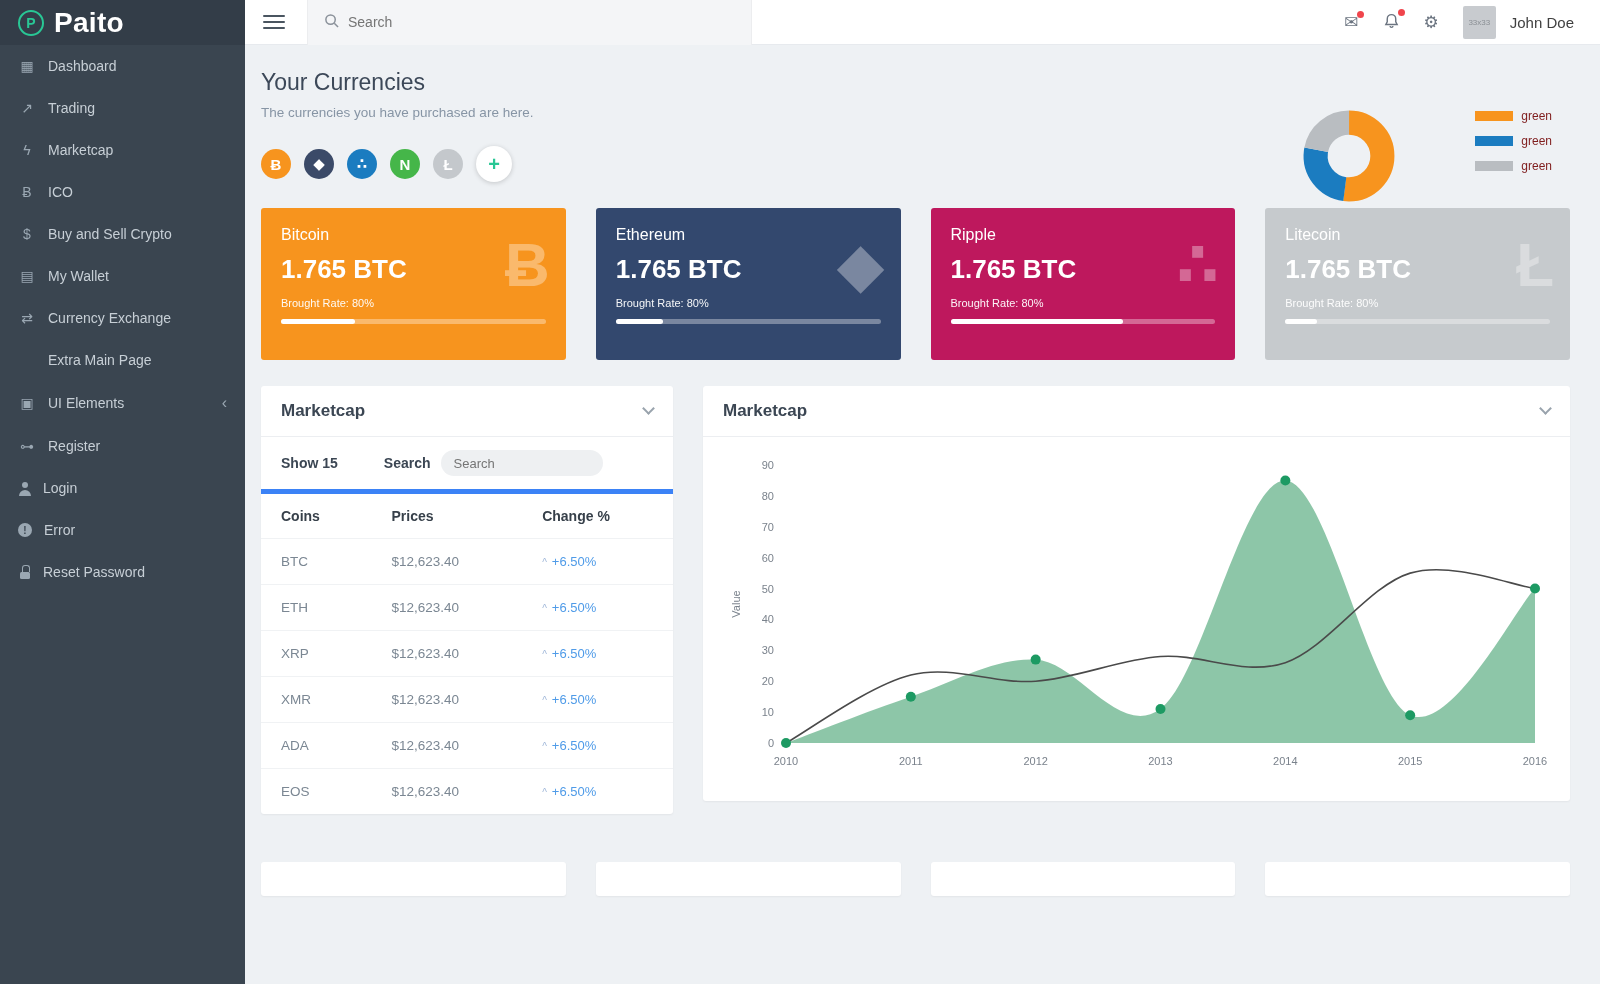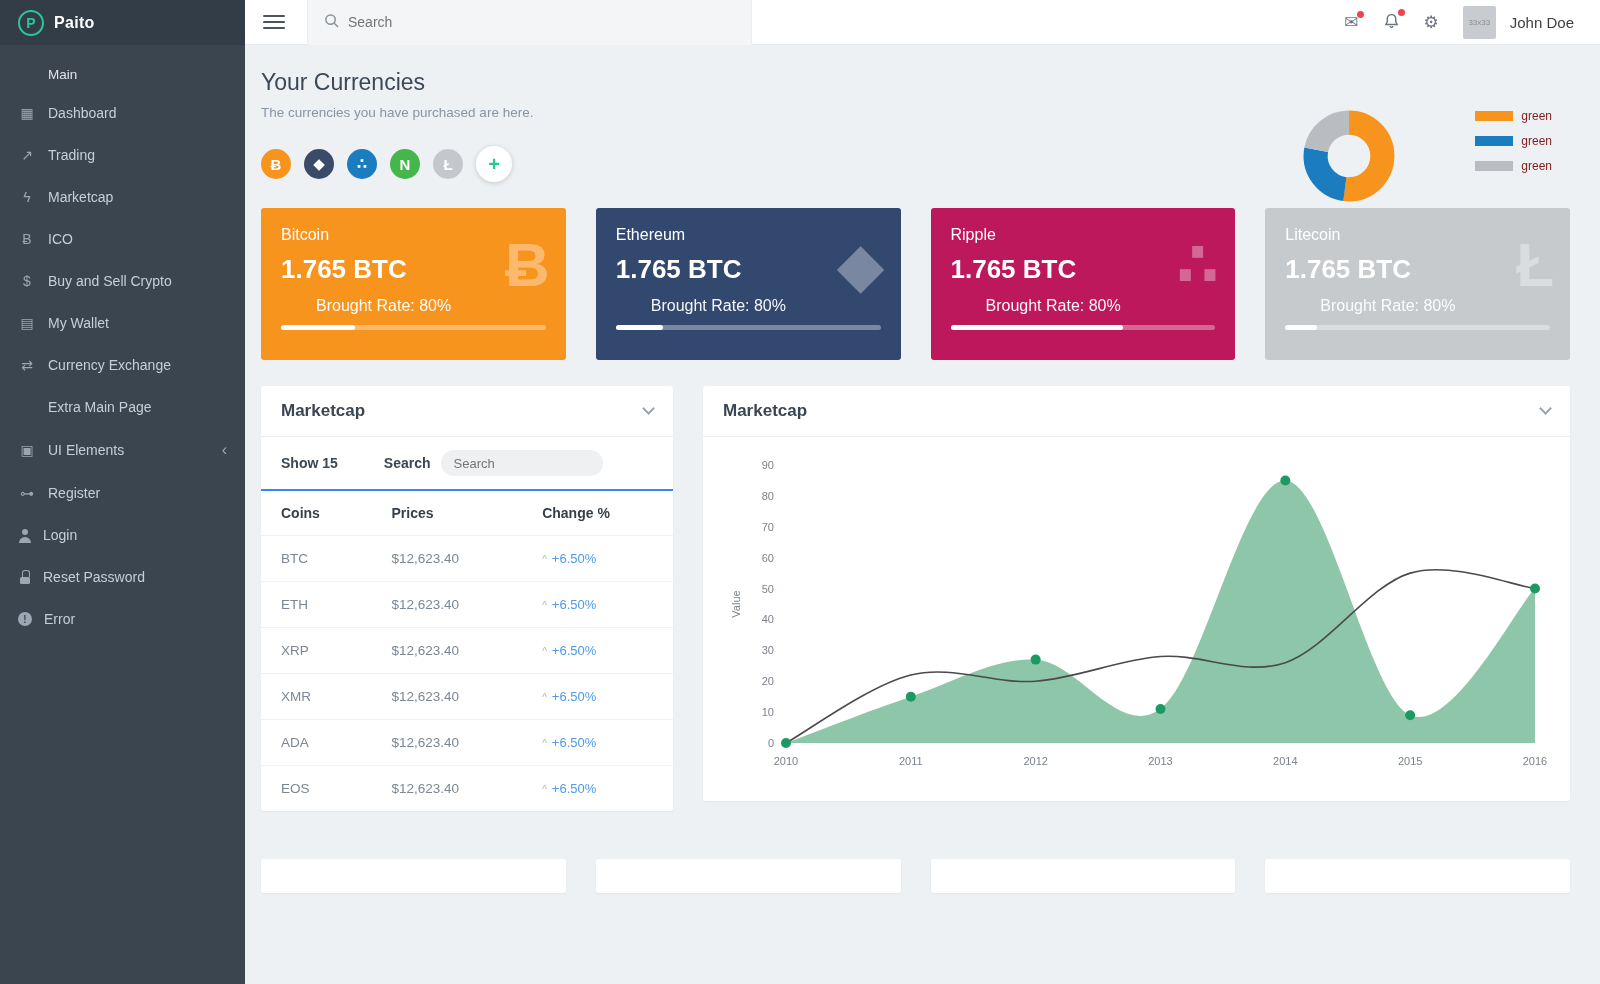--- a/index.html
+++ b/index.html
@@ -8,21 +8,21 @@
     font-family:"Liberation Sans","DejaVu Sans",sans-serif;
     background:#eef1f4; color:#3c4858;
   }
   a { text-decoration:none; color:inherit; }
 
   
   .sidebar { position:fixed; left:0; top:0; width:245px; height:984px; background:#3a4550; z-index:20; }
   .brand { height:45px; background:#333d48; display:flex; align-items:center; padding:0 18px; }
   .logo-mark { width:26px; height:26px; border:2px solid #29c795; border-radius:50%;
     color:#29c795; font-weight:bold; font-size:14px; display:flex; align-items:center; justify-content:center; margin-right:10px; }
-  .logo-text { color:#fff; font-size:16px; font-weight:bold; letter-spacing:.3px; }
+  .logo-text { color:#fff; font-size:28px; font-weight:bold; letter-spacing:.3px; }
   .side-section { color:#dfe4e8; font-size:13.5px; padding:22px 18px 10px 48px; }
   .side-item { display:flex; align-items:center; gap:12px; padding:13px 18px; color:#c7cfd6; font-size:14px; cursor:pointer; }
   .side-ic { width:18px; flex:none; display:inline-flex; justify-content:center; color:#9aa7b2; font-size:14px; }
   .side-label { flex:1; }
   .side-chev { color:#9aa7b2; font-size:16px; }
   .ic-user { position:relative; height:13px; width:13px; }
   .ic-user::before { content:""; position:absolute; left:3.5px; top:0; width:6px; height:6px; border-radius:50%; background:#9aa7b2; }
   .ic-user::after { content:""; position:absolute; left:.5px; bottom:-1px; width:12px; height:6px; border-radius:6px 6px 0 0; background:#9aa7b2; }
   .ic-lock { position:relative; height:14px; width:13px; }
   .ic-lock::before { content:""; position:absolute; left:1.5px; bottom:0; width:10px; height:7px; border-radius:1.5px; background:#9aa7b2; }
@@ -54,32 +54,32 @@
   .legend { position:absolute; right:18px; top:40px; }
   .legend-row { display:flex; align-items:center; gap:8px; margin-bottom:11px; }
   .legend-swatch { width:38px; height:10px; }
   .legend-label { font-size:12px; color:#7f1d1d; }
 
   
   .cards { display:grid; grid-template-columns:repeat(4,1fr); gap:30px; }
   .cur-card { border-radius:3px; padding:18px 20px; color:#fff; height:152px; position:relative; overflow:hidden; cursor:pointer; }
   .cur-name { font-size:16px; font-weight:500; }
   .cur-amount { font-size:26px; font-weight:bold; margin-top:10px; }
-  .cur-rate { font-size:16px; margin-top:12px; opacity:.95;margin-left:35px; }
+  .cur-rate { font-size:11px; margin-top:12px; opacity:.95; }
   .cur-track { margin-top:10px; height:5px; border-radius:3px; background:rgba(255,255,255,.35); }
   .cur-fill { height:100%; border-radius:3px; background:#fff; }
   .cur-mark { position:absolute; right:16px; top:26px; font-size:62px; font-weight:bold; color:rgba(255,255,255,.35); line-height:1; }
 
   
   .panels { display:grid; grid-template-columns:412px 1fr; gap:30px; margin-top:26px; align-items:start; }
   .panel { background:#fff; border-radius:3px; box-shadow:0 1px 2px rgba(0,0,0,.05); }
   .panel-head { display:flex; align-items:center; justify-content:space-between; padding:15px 20px; border-bottom:1px solid #eceef1; }
   .panel-title { font-size:17px; font-weight:600; color:#3b4653; }
   .caret { width:9px; height:9px; border-right:2px solid #99a3ad; border-bottom:2px solid #99a3ad; transform:rotate(45deg); margin-top:-5px; cursor:pointer; }
-  .table-controls { display:flex; align-items:center; padding:13px 20px; border-bottom:2px solid #3b82f6; }
+  .table-controls { display:flex; align-items:center; padding:13px 20px; border-bottom:5px solid #3b82f6; }
   .show-label { font-size:14px; font-weight:bold; color:#3b4653; cursor:pointer; }
   .tsearch-label { font-size:14px; font-weight:bold; color:#3b4653; margin-left:46px; }
   .tsearch-input { margin-left:10px; width:162px; height:26px; background:#eef0f2; border:none; border-radius:13px; padding:0 13px; font-size:13px; color:#5a6470; outline:none; font-family:inherit; }
   table.coins { width:100%; border-collapse:collapse; }
   table.coins th { text-align:left; font-size:14px; color:#37404a; padding:14px 20px; }
   table.coins td { font-size:13.5px; color:#7b8793; padding:15px 20px; border-top:1px solid #f0f2f4; }
   td.chg, th.chg { padding-left:10px; }
   .chg-caret { font-size:10px; color:#9fb6d8; margin-right:5px; }
   .chg-val { color:#4f9be8; font-size:13px; }
   .chart-body { padding:12px 18px 18px; }
@@ -89,21 +89,20 @@
   .bottom-card { height:34px; background:#fff; border-radius:3px; box-shadow:0 1px 2px rgba(0,0,0,.05); }
 </style>
 </head>
 <body>
 
 <aside class="sidebar">
   <div class="brand">
     <span class="logo-mark">P</span>
     <span class="logo-text">Paito</span>
   </div>
-  <div class="side-section">Main</div>
   <nav id="side-nav">
       <a class="side-item" href="#">
         <span class="side-ic">▦</span>
         <span class="side-label">Dashboard</span>
       </a>
       <a class="side-item" href="#">
         <span class="side-ic">↗</span>
         <span class="side-label">Trading</span>
       </a>
       <a class="side-item" href="#">
@@ -137,26 +136,26 @@
       </a>
       <a class="side-item" href="#">
         <span class="side-ic">⊶</span>
         <span class="side-label">Register</span>
       </a>
       <a class="side-item" href="#">
         <span class="side-ic ic-user"></span>
         <span class="side-label">Login</span>
       </a>
       <a class="side-item" href="#">
+        <span class="side-ic ic-error"></span>
+        <span class="side-label">Error</span>
+      </a>
+      <a class="side-item" href="#">
         <span class="side-ic ic-lock"></span>
         <span class="side-label">Reset Password</span>
-      </a>
-      <a class="side-item" href="#">
-        <span class="side-ic ic-error"></span>
-        <span class="side-label">Error</span>
       </a>
     </nav>
 </aside>
 
 <header class="topbar">
   <div class="burger">
       <div></div>
       <div></div>
       <div></div>
     </div>

